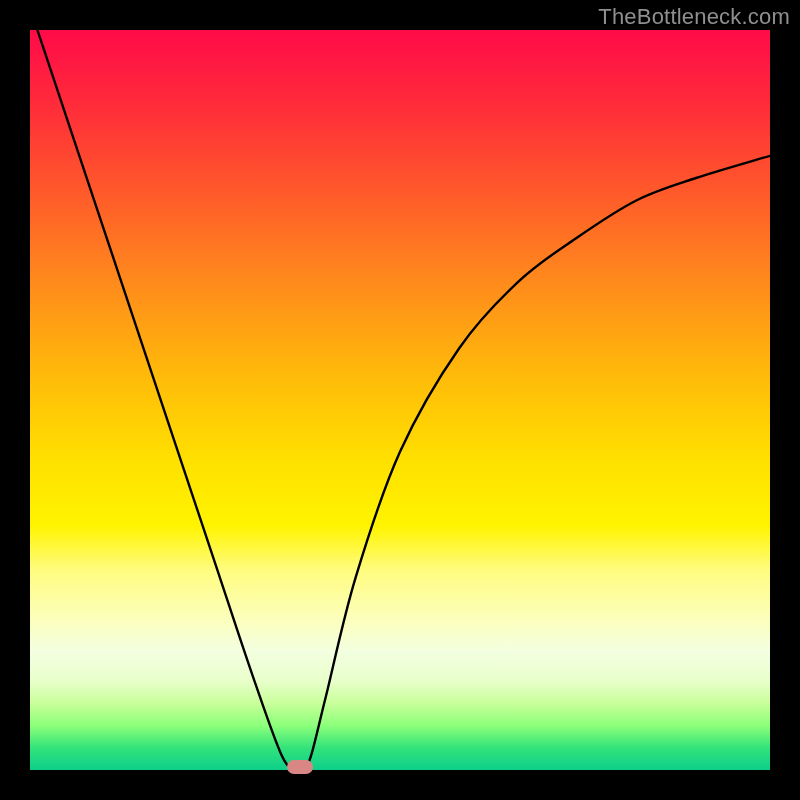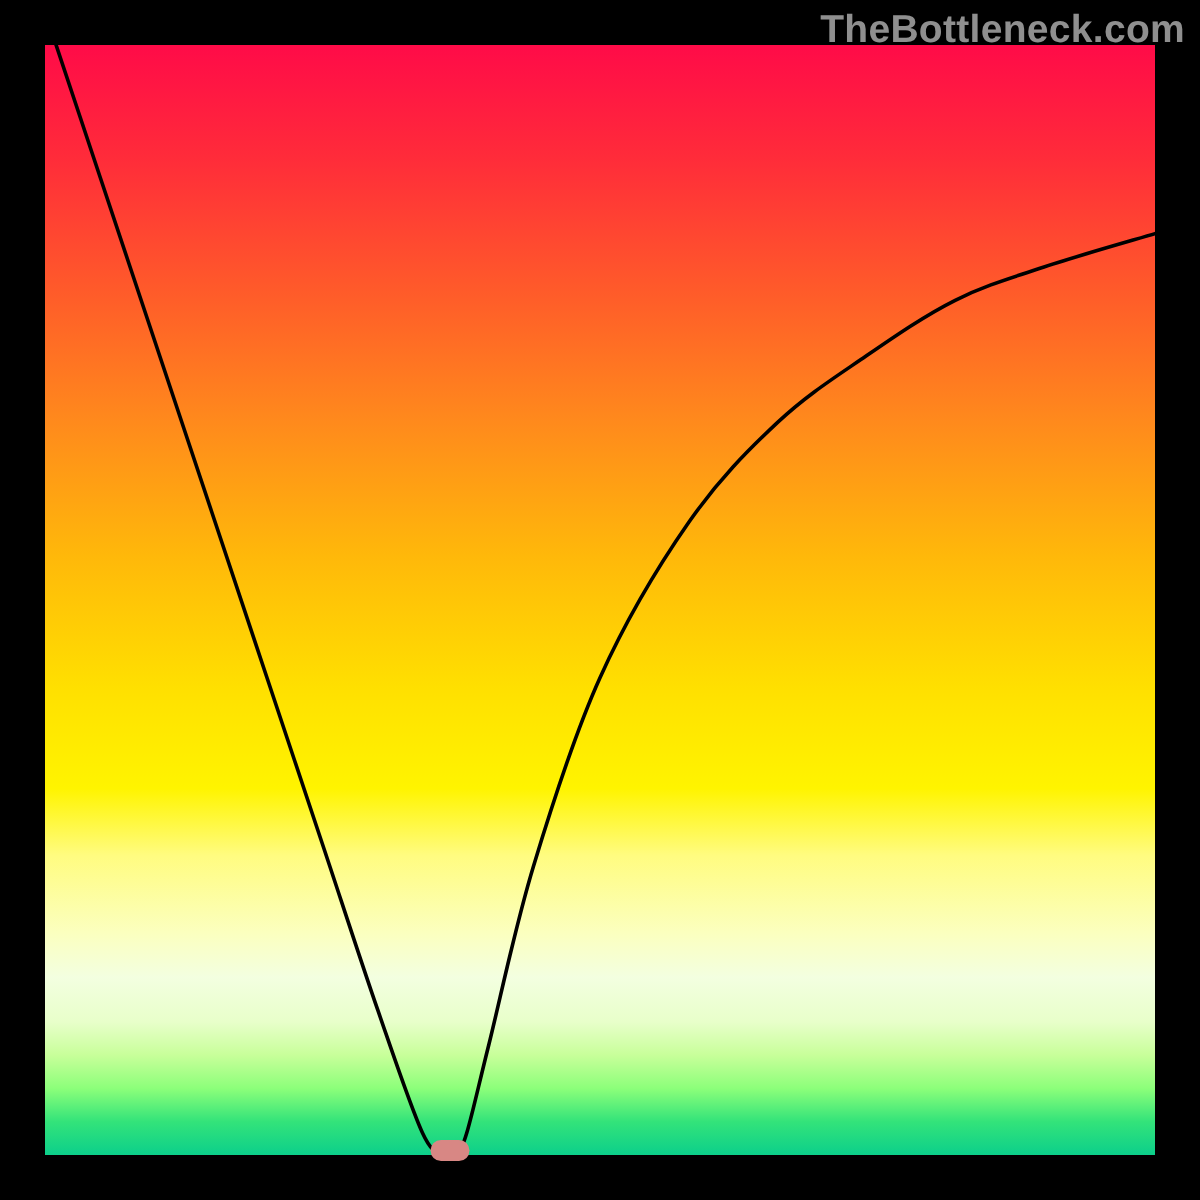--- a/index.html
+++ b/index.html
@@ -54,23 +54,23 @@
     width: 26px;
     height: 14px;
     border-radius: 7px;
     background: #d88784;
   }
   .watermark {
     position: absolute;
     top: 4px;
     right: 10px;
     color: #8f8f8f;
-    font-size: 26px;
+    font-size: 22px;
     letter-spacing: 0.2px;
-    font-weight: 700;
+    font-weight: 400;
   }
 </style>
 </head>
 <body>
 
 <div class="frame">
   <div class="watermark">TheBottleneck.com</div>
   <div class="plot">
     <svg class="curve" viewBox="0 0 740 740" preserveAspectRatio="none">
       <path d="M 0 -22.200000000000045 C 6.166666666666667 -3.7000000000000455 24.666666666666664 51.79999999999993 37 88.79999999999995 C 49.333333333333336 125.79999999999998 61.666666666666664 162.80000000000007 74 199.80000000000007 C 86.33333333333333 236.80000000000007 98.66666666666667 273.8 111 310.8 C 123.33333333333333 347.8 135.66666666666666 384.8 148 421.8 C 160.33333333333334 458.8 172.66666666666666 495.79999999999995 185 532.8 C 197.33333333333334 569.8 210.9 611.7333333333332 222 643.8 C 233.1 675.8666666666667 244.20000000000002 709.1666666666667 251.60000000000002 725.2 C 259 741.2333333333333 262.7 737.5333333333333 266.4 740 C 270.09999999999997 742.4666666666667 271.33333333333337 742.4666666666667 273.8 740 C 276.26666666666665 737.5333333333333 277.5 737.5333333333334 281.2 725.2 C 284.9 712.8666666666667 288.6 695.6 296 666 C 303.4 636.4 313.2666666666667 588.3000000000001 325.6 547.6 C 337.93333333333334 506.90000000000003 352.73333333333335 460.03333333333336 370 421.8 C 387.26666666666665 383.56666666666666 409.46666666666664 346.5666666666667 429.2 318.20000000000005 C 448.93333333333334 289.83333333333337 468.6666666666667 270.09999999999997 488.40000000000003 251.59999999999997 C 508.1333333333334 233.09999999999997 527.8666666666667 220.7666666666667 547.6 207.20000000000005 C 567.3333333333334 193.63333333333338 587.0666666666666 180.0666666666666 606.8 170.19999999999993 C 626.5333333333333 160.33333333333326 643.8 155.39999999999998 666 148 C 688.2 140.60000000000002 727.6666666666666 129.50000000000006 740 125.80000000000007" stroke="#000" stroke-width="2.4" fill="none" stroke-linecap="round" stroke-linejoin="round"></path>

